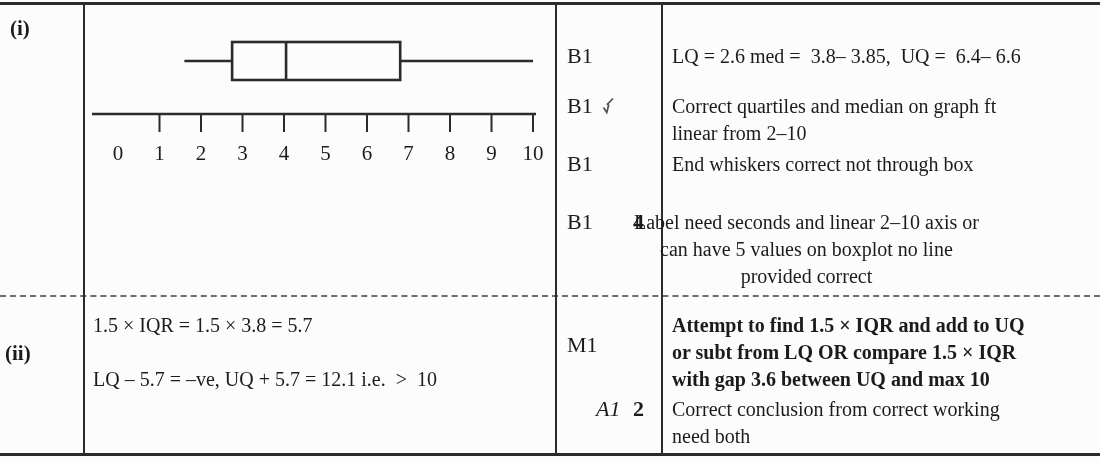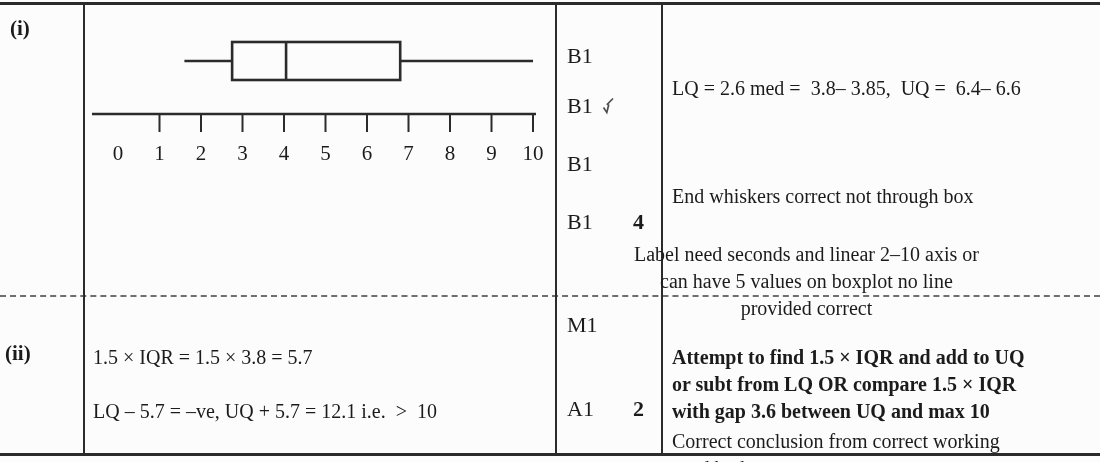--- a/index.html
+++ b/index.html
@@ -5,21 +5,21 @@
   html,body{margin:0;padding:0;background:#e8e8e8;}
   .page{
     position:relative;
     width:1100px;height:462px;
     background:#fcfcfc;
     font-family:"Liberation Serif", serif;
     color:#1b1b1b;
     overflow:hidden;
   }
   .abs{position:absolute;}
-  .t{font-size:20px;line-height:27px;white-space:pre;margin-top:32px;}
+  .t{font-size:20px;line-height:27px;white-space:pre;}
   .b{font-weight:bold;}
   .hline{background:#2b2b2b;}
   .vline{background:#2b2b2b;}
   .dashed{height:0;border-top:2px dashed #6f6f6f;}
   .marklbl{font-size:22px;}
   .rowlabel{font-size:21px;font-weight:bold;}
   .tick-icon{margin-left:9px;position:relative;top:3px;}
   svg text{font-family:"Liberation Serif", serif;}
 </style>
 </head>
@@ -76,32 +76,34 @@
   </div>
   <div class="abs marklbl" style="left:567px;top:151px;">
     <span>B1</span>
   </div>
   <div class="abs marklbl" style="left:567px;top:209px;">
     <span>B1</span>
   </div>
   <div class="abs marklbl b" style="left:633px;top:209px;">4</div>
 
   <div class="abs t" style="left:672px;top:43px;">LQ = 2.6 med =  3.8– 3.85,  UQ =  6.4– 6.6</div>
+  <div class="abs t" style="left:672px;top:93px;">Correct quartiles and median on graph ft
+linear from 2–10</div>
   <div class="abs t" style="left:672px;top:151px;">End whiskers correct not through box</div>
   <div class="abs t" style="left:634px;top:209px;text-align:center;">Label need seconds and linear 2–10 axis or
 can have 5 values on boxplot no line
 provided correct</div>
 
   <div class="abs t" style="left:93px;top:312px;">1.5 × IQR = 1.5 × 3.8 = 5.7</div>
   <div class="abs t" style="left:93px;top:366px;">LQ – 5.7 = –ve, UQ + 5.7 = 12.1 i.e.  &gt;  10</div>
 
-  <div class="abs marklbl" style="left:567px;top:312px;">
+  <div class="abs marklbl" style="left:567px;top:332px;">
     <span>M1</span>
   </div>
-  <div class="abs marklbl" style="left:567px;top:396px;">
+  <div class="abs marklbl" style="left:596px;top:396px;font-style:italic;">
     <span>A1</span>
   </div>
   <div class="abs marklbl b" style="left:633px;top:396px;">2</div>
 
   <div class="abs t" style="left:672px;top:312px;font-weight:bold;">Attempt to find 1.5 × IQR and add to UQ
 or subt from LQ OR compare 1.5 × IQR
 with gap 3.6 between UQ and max 10</div>
   <div class="abs t" style="left:672px;top:396px;">Correct conclusion from correct working
 need both</div>
 

